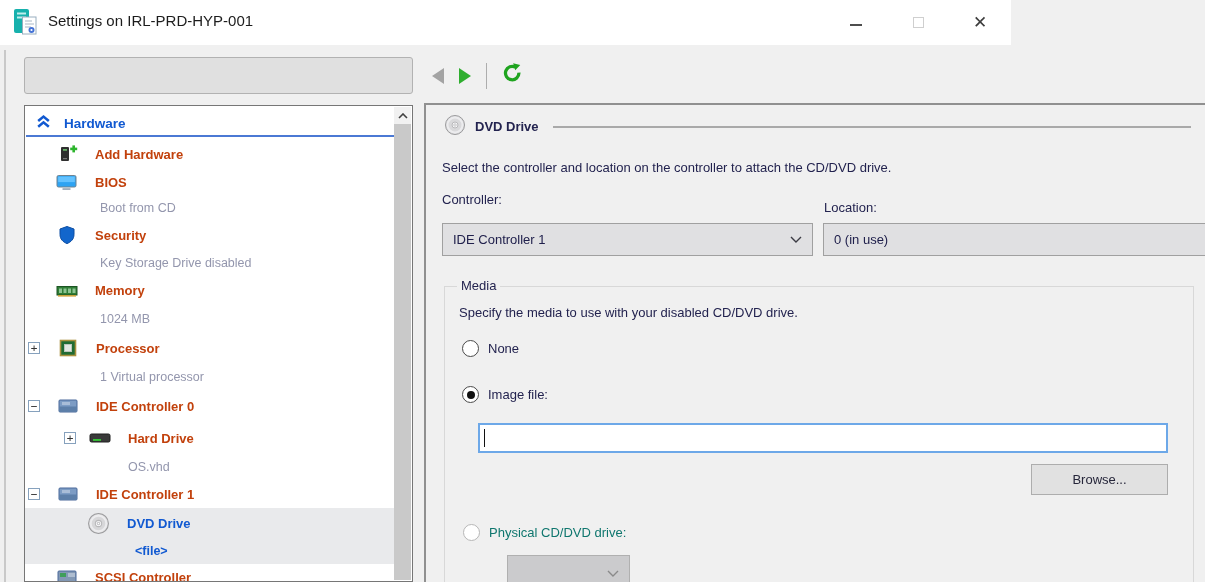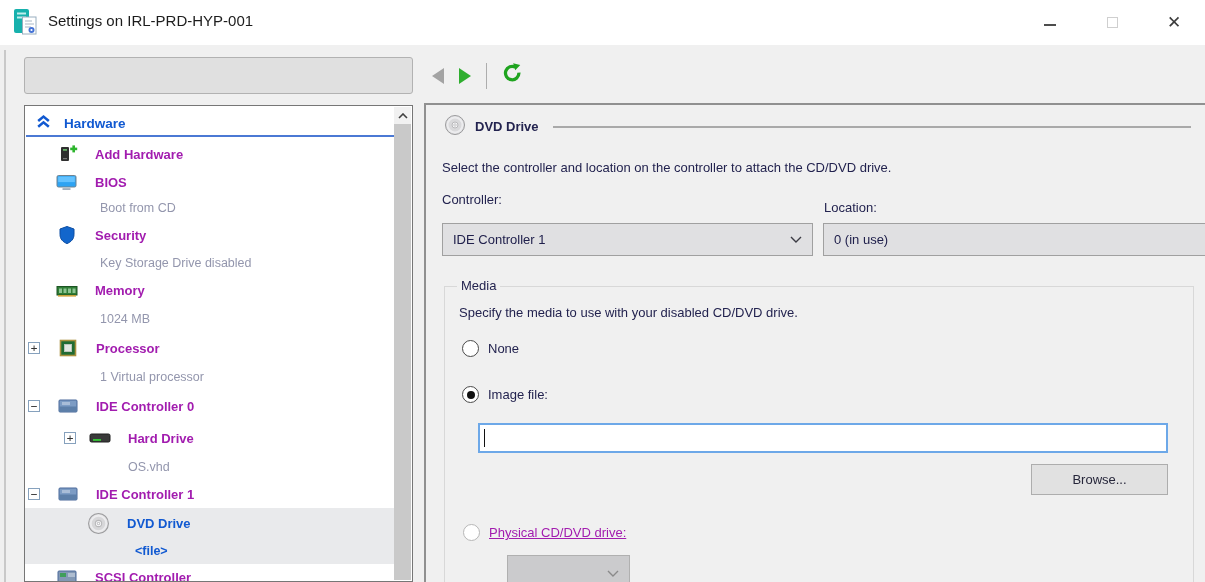--- a/index.html
+++ b/index.html
@@ -1,21 +1,21 @@
 <!DOCTYPE html>
 <html><head>
 <meta charset="utf-8">
 <style>
   * { margin:0; padding:0; box-sizing:border-box; }
   html,body { background:#fff; }
   body { font-family:"Liberation Sans", sans-serif; }
   .app{ position:relative; width:1205px; height:582px; overflow:hidden; background:#f0f0f0; }
 
   
-  .titlebar{ position:absolute; left:0; top:0; width:1205px; height:45px; background:#ffffff; }
+  .titlebar{ position:absolute; left:0; top:0; width:1011px; height:45px; background:#ffffff; }
   .app-icon{ position:absolute; left:13px; top:8px; width:26px; height:30px; }
   .win-title{ position:absolute; left:48px; top:12px; font-size:15px; color:#1c1c1c; white-space:nowrap; }
   .win-controls{ position:absolute; right:0; top:0; height:45px; display:flex; }
   .win-btn{ width:62px; height:45px; display:flex; align-items:center; justify-content:center; }
   .glyph-min{ width:12px; height:2px; background:#4d4d4d; margin-top:4px; }
   .glyph-max{ width:11px; height:11px; border:1px solid #cfcfcf; background:transparent; }
   .glyph-close{ font-size:17px; color:#3d3d3d; line-height:1; }
 
   
   .left-edge-line{ position:absolute; left:4px; top:50px; bottom:0; width:2px; background:#c9c9c9; }
@@ -25,21 +25,21 @@
   .tri-back{ width:0; height:0; border-top:8px solid transparent; border-bottom:8px solid transparent; border-right:12px solid #a3a3a3; }
   .tri-fwd{ width:0; height:0; border-top:8px solid transparent; border-bottom:8px solid transparent; border-left:12px solid #2fae2f; }
   .tb-sep{ width:1px; height:26px; background:#adadad; }
   .tb-btn{ display:flex; align-items:center; justify-content:center; }
 
   
   .sidebar{ position:absolute; left:24px; top:105px; width:389px; height:477px;
     background:#ffffff; border:1px solid #767676; overflow:hidden; }
   .tree{ position:absolute; left:0; top:0; width:371px; padding-top:4px; color:#23235a; font-size:13px; }
   .trow{ display:flex; align-items:center; white-space:nowrap; }
-  .trow .lbl{ font-weight:700; color:#a21caf; }
+  .trow .lbl{ font-weight:700; color:#c2410c; }
   .sub{ color:#9396ad; font-size:12.5px; }
   .hdr-row{ height:26px; padding-left:9px; border-bottom:2px solid #4b79d4; margin:1px 1px 2px 1px; }
   .hdr-row .lbl{ color:#1159d1; font-weight:700; margin-left:12px; font-size:13.5px; }
   .icon-box{ width:24px; display:flex; justify-content:center; align-items:center; flex:none; }
   .expander{ width:12px; height:12px; flex:none; border:1px solid #86a1bd; background:#fff;
     display:flex; align-items:center; justify-content:center; font-size:11px; line-height:1;
     color:#333; font-family:"DejaVu Sans Mono", monospace; }
   .r-main{ padding-left:30px; } .r-main .lbl{ margin-left:16px; }
   .r-exp{ padding-left:3px; } .r-exp .expander{ margin-right:16px; } .r-exp .lbl{ margin-left:16px; }
   .r-nest{ padding-left:39px; } .r-nest .expander{ margin-right:12px; } .r-nest .lbl{ margin-left:16px;text-align:right; }
@@ -74,21 +74,21 @@
   .groupbox{ position:absolute; left:18px; top:181px; width:750px; height:310px; border:1px solid #d8d8d8; }
   .group-label{ position:absolute; left:12px; top:-9px; background:#f0f0f0; padding:0 4px; }
   .media-desc{ position:absolute; left:14px; top:18px; white-space:nowrap; }
 
   .radio-row{ position:absolute; display:flex; align-items:center; }
   .radio{ width:17px; height:17px; border:1.5px solid #4a4a4a; border-radius:50%; background:#fff;
     display:flex; align-items:center; justify-content:center; flex:none; }
   .radio .dot{ width:8px; height:8px; border-radius:50%; background:#111; }
   .radio-row .rlabel{ margin-left:9px; }
   .radio.disabled{ border-color:#b7b7b7; }
-  .rlabel.disabled{ color:#a21caf;text-decoration:underline; }
+  .rlabel.disabled{ color:#0f766e; }
   .rr-none{ left:17px; top:53px; }
   .rr-image{ left:17px; top:99px; }
   .rr-physical{ left:18px; top:237px; }
 
   .path-wrap{ position:absolute; left:33px; top:136px; width:690px; height:30px; }
   .path-input{ width:100%; height:100%; border:2px solid #6da8e8; background:#fff; outline:none;
     font-family:"Liberation Sans", sans-serif; font-size:13px; padding:0 6px; }
   .caret{ position:absolute; left:6px; top:6px; width:1px; height:18px; background:#111; }
   .browse-btn{ position:absolute; left:586px; top:177px; width:137px; height:31px;
     background:#e1e1e1; border:1px solid #adadad; display:flex; align-items:center; justify-content:center;

